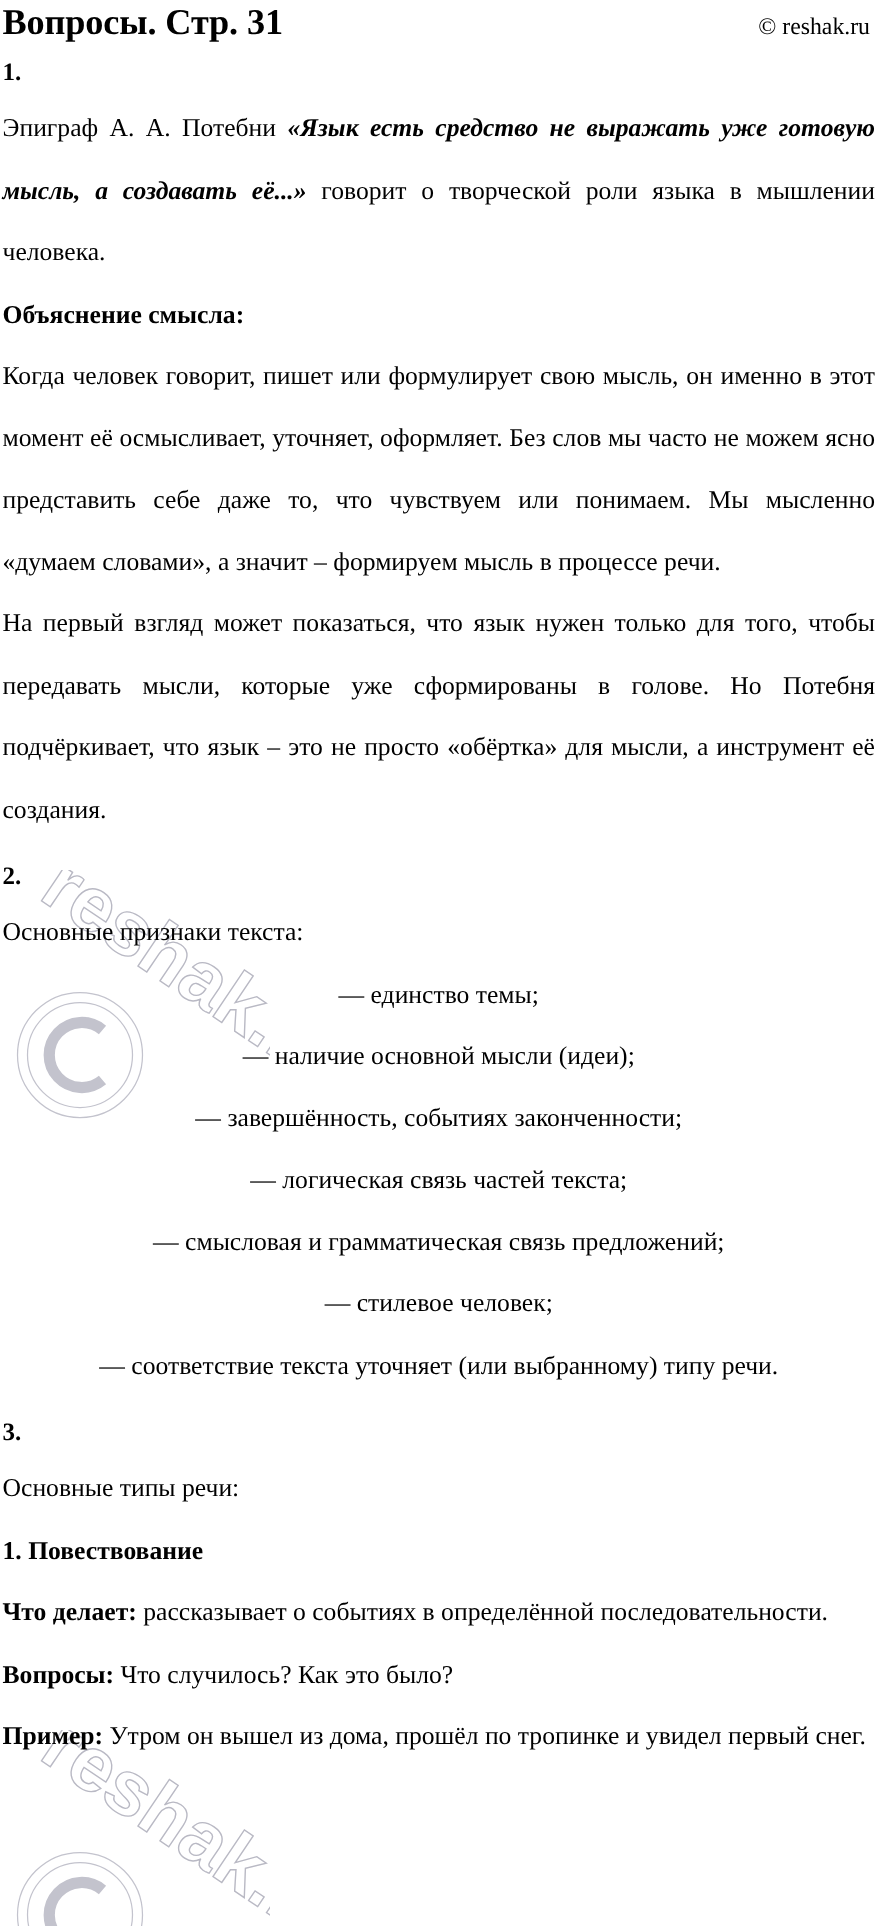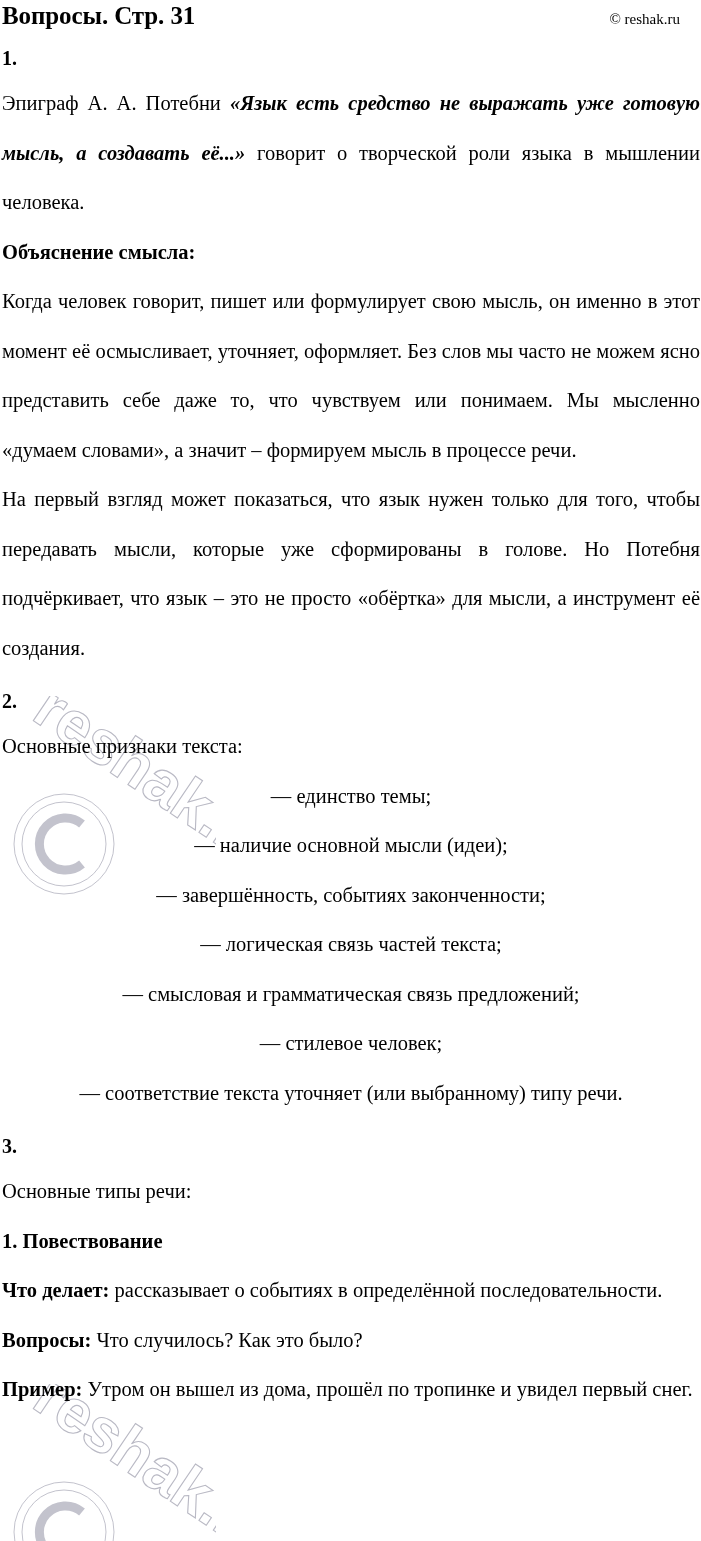--- a/index.html
+++ b/index.html
@@ -26,29 +26,29 @@
   
   .header {
     display: flex;
     align-items: baseline;
     justify-content: space-between;
     height: 30px;
     padding-top: 2px;
     box-sizing: border-box;
   }
   .header-title {
-    font-size: 25px;
+    font-size: 29px;
     font-weight: bold;
     letter-spacing: -0.1px;
     white-space: nowrap;
   }
   .header-credit {
-    font-size: 15px;
+    font-size: 19px;
     white-space: nowrap;
-    padding-right: 20px;
+    padding-right: 4px;
   }
 
   
   .content {
     position: relative;
     z-index: 2;
   }
   .qnum {
     font-size: 20px;
     font-weight: bold;

